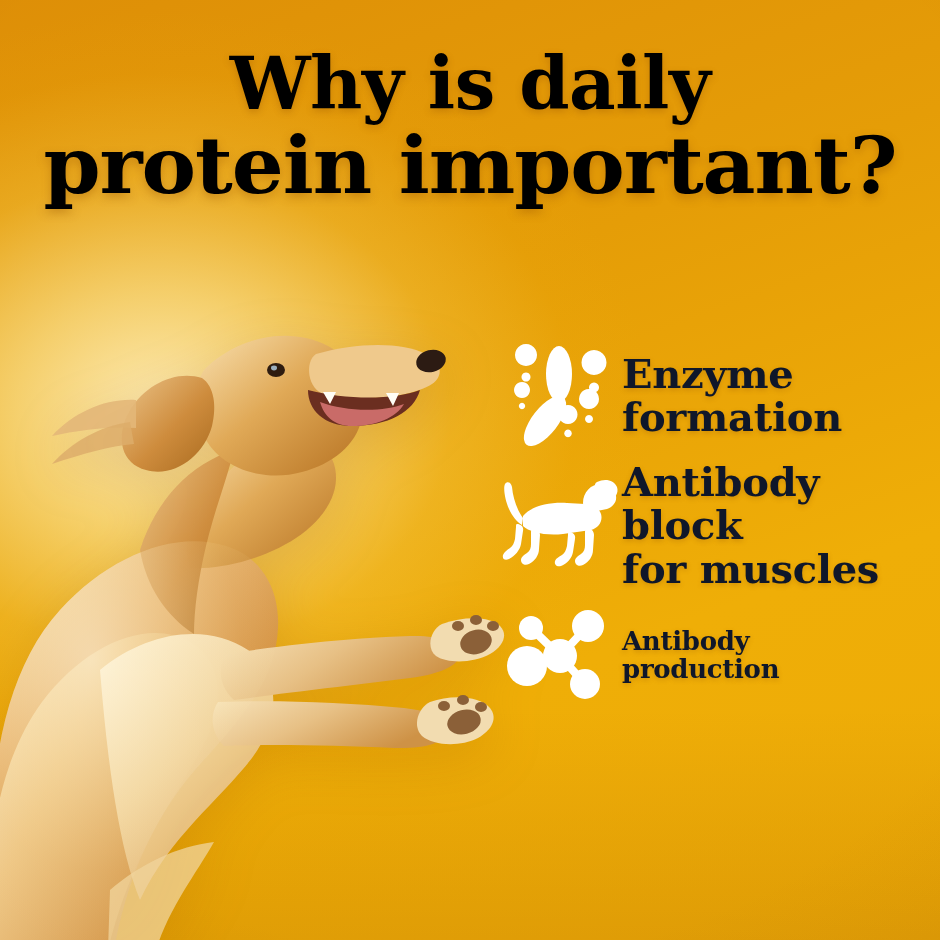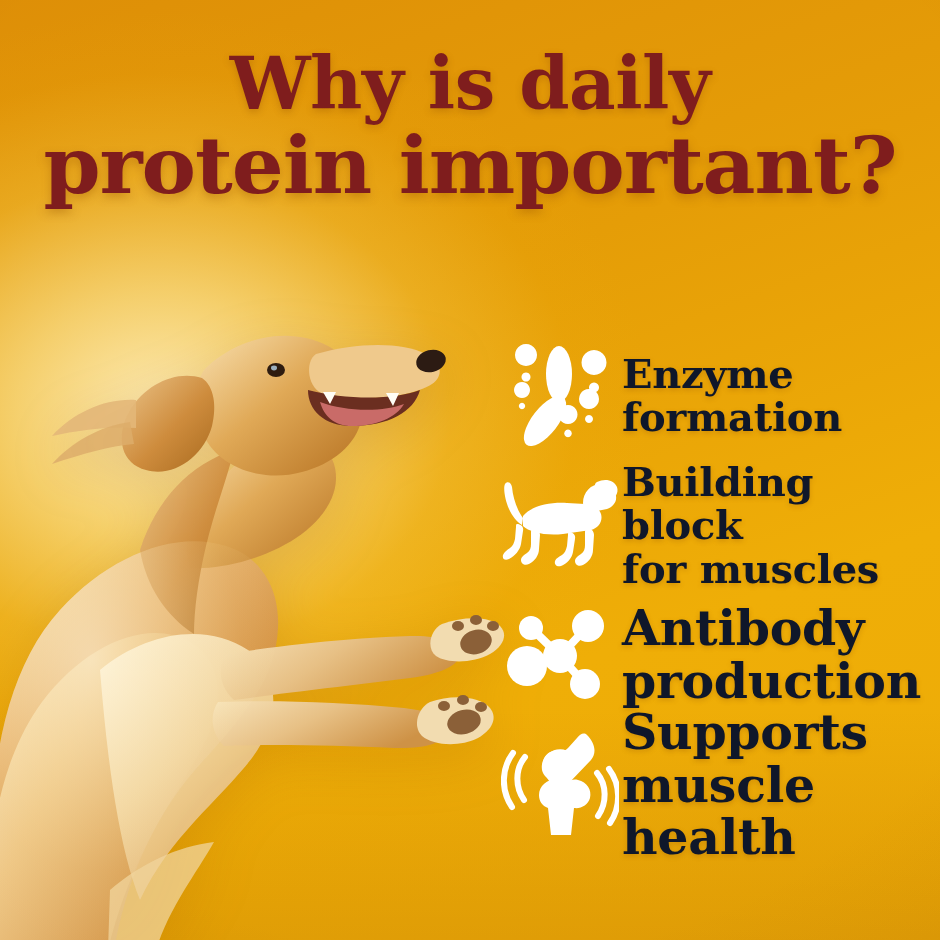--- a/index.html
+++ b/index.html
@@ -37,21 +37,21 @@
         rgba(105,52,0,0.22) 100%);
   }
   .bg-bottomshade{
     position:absolute;left:0;right:0;bottom:0;height:230px;
     background:linear-gradient(180deg, rgba(160,84,0,0) 0%, rgba(150,78,0,0.16) 100%);
   }
   
   .headline{
     position:absolute;left:0;right:0;top:48px;
     text-align:center;z-index:6;
-    color:#7f1d1d;
+    color:#000000;
     line-height:1;
     user-select:none;
   }
   .headline .l1{
     display:block;
     font-family:"DejaVu Serif", serif;
     font-weight:700;
     font-size:72px;
     letter-spacing:-0.5px;
     text-shadow:0 3px 7px rgba(140,74,0,0.30);
@@ -89,21 +89,21 @@
     flex:1 1 auto;
     color:#0f172a;
     font-family:"DejaVu Serif", serif;
     font-weight:700;
     font-size:40px;
     line-height:1.08;
     letter-spacing:-0.3px;
     text-shadow:0 2px 5px rgba(140,74,0,0.28);
     white-space:pre-line;
   }
-  .benefit-3 .benefit-text, .benefit-4 .benefit-text{ font-size:49px; }
+  .benefit-3 .benefit-text, .benefit-4 .benefit-text{ font-size:26px; }
 </style>
 </head>
 <body>
 
 <div id="poster">
 
   <div class="bg-base"></div>
   <div class="bg-glow"></div>
   <div class="bg-vignette"></div>
   <div class="bg-bottomshade"></div>
@@ -273,21 +273,21 @@
             <path d="M32,52 C 36,52 39,55 39,59 L 38,73 C 38,79 34,85 28,88
                      C 24,90 20,88 20,84 C 20,81 23,79 26,77 C 29,75 30,72 30,68
                      L 30,56 C 30,54 31,52 32,52 Z"></path>
 
             <path d="M16,48 C 20,48 23,51 22,55 L 20,68 C 19,74 14,80 8,83
                      C 4,85 1,83 2,79 C 3,76 6,74 9,72 C 12,70 13,67 14,63
                      L 15,51 C 15,49 15,48 16,48 Z"></path>
           </g>
         </svg>
       </span>
-      <span class="benefit-text">Building block
+      <span class="benefit-text">Antibody block
 for muscles</span>
     </div>
 
     <div class="benefit benefit-3">
       <span class="benefit-icon">
         <svg width="110" height="102" viewBox="0 0 110 102" xmlns="http://www.w3.org/2000/svg">
           <g stroke="#FFFFFF" stroke-width="8" stroke-linecap="round">
             <line x1="55" y1="52" x2="26" y2="24"></line>
             <line x1="55" y1="52" x2="83" y2="22"></line>
             <line x1="55" y1="52" x2="22" y2="62"></line>
@@ -299,41 +299,15 @@
             <circle cx="83" cy="22" r="16"></circle>
             <circle cx="22" cy="62" r="20"></circle>
             <circle cx="80" cy="80" r="15"></circle>
           </g>
         </svg>
       </span>
       <span class="benefit-text">Antibody
 production</span>
     </div>
 
-    <div class="benefit benefit-4">
-      <span class="benefit-icon">
-        <svg width="118" height="108" viewBox="0 0 118 108" xmlns="http://www.w3.org/2000/svg">
-          <g fill="#FFFFFF">
-
-            <path d="M86,4 C 94,12 96,22 90,29 L 68,52 C 62,58 54,57 49,51
-                     C 44,45 40,37 42,30 C 44,23 50,19 57,20 C 61,21 64,20 67,17
-                     L 76,7 C 79,3 83,1 86,4 Z"></path>
-            <ellipse cx="57" cy="34" rx="17" ry="15" transform="rotate(-40 57 34)"></ellipse>
-
-            <path d="M38,64 C 38,55 46,48 56,48 C 60,48 63,49 66,51
-                     C 69,49 73,48 77,49 C 86,51 91,59 89,67
-                     C 87,74 80,78 73,77 L 70,104 L 50,104 L 47,77
-                     C 41,75 38,70 38,64 Z"></path>
-          </g>
-          <g stroke="#FFFFFF" stroke-width="6" stroke-linecap="round" fill="none">
-            <path d="M24,26 C 14,38 14,56 23,69"></path>
-            <path d="M12,22 C 0,38 0,60 11,76"></path>
-            <path d="M96,42 C 106,54 106,72 97,85"></path>
-            <path d="M108,38 C 120,54 120,76 109,92"></path>
-          </g>
-        </svg>
-      </span>
-      <span class="benefit-text">Supports
-muscle health</span>
-    </div>
 
   </div>
 </div>
 
 </body></html>

